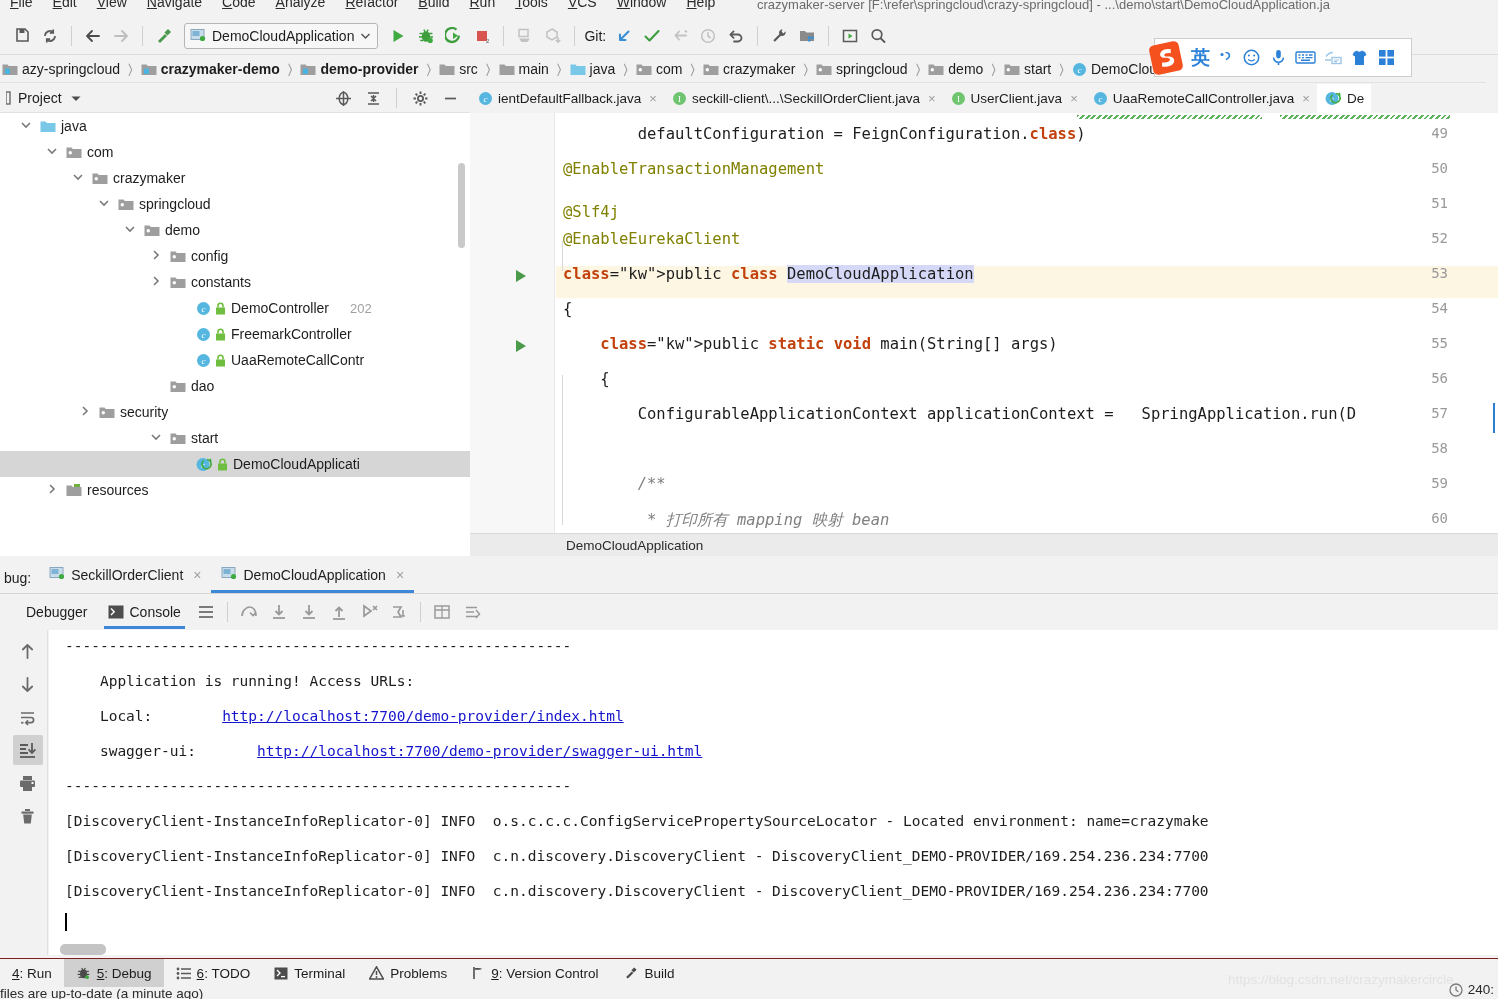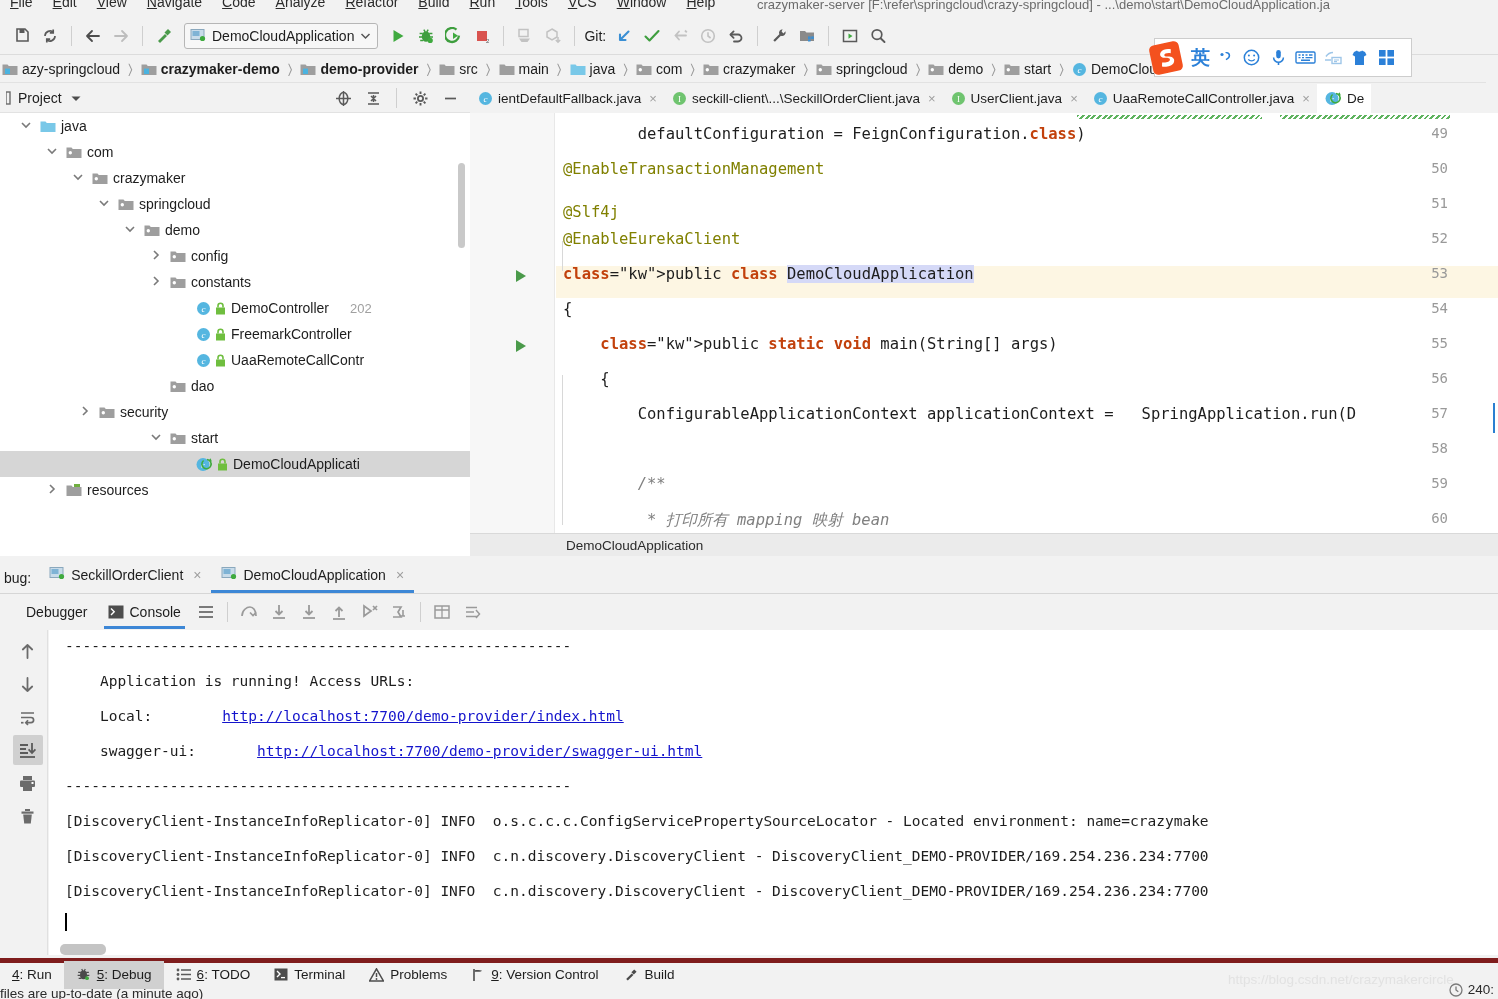--- a/index.html
+++ b/index.html
@@ -197,22 +197,22 @@
   .ccaret { position: absolute; width: 1.5px; height: 18px; background: #000; }
 
   .console-hscroll {
     position: absolute; left: 60px; top: 944px; width: 46px; height: 11px;
     background: #c4c4c4; border-radius: 5px;
   }
 
   
   .statusbar {
     position: absolute; left: 0; top: 958px; width: 1498px; height: 28px;
-    background: #f2f2f2; display: flex; align-items: center;
-    border-top: 5px solid #7f1d1d;
+    background: #f2f2f2; display: flex; 
+    border-top: 1px solid #7f1d1d;
   }
   .sb-item {
     display: inline-flex; align-items: center; gap: 6px; height: 28px;
     padding: 0 12px; font-size: 13.5px; white-space: nowrap;
   }
   .sb-item.active { background: #d0d0d0; }
   .sb-item u { text-decoration: underline; }
   .bottom-msg {
     position: absolute; left: 0; top: 986px; width: 1498px; height: 13px;
     font-size: 13.5px; color: #2b2b2b; overflow: hidden;

